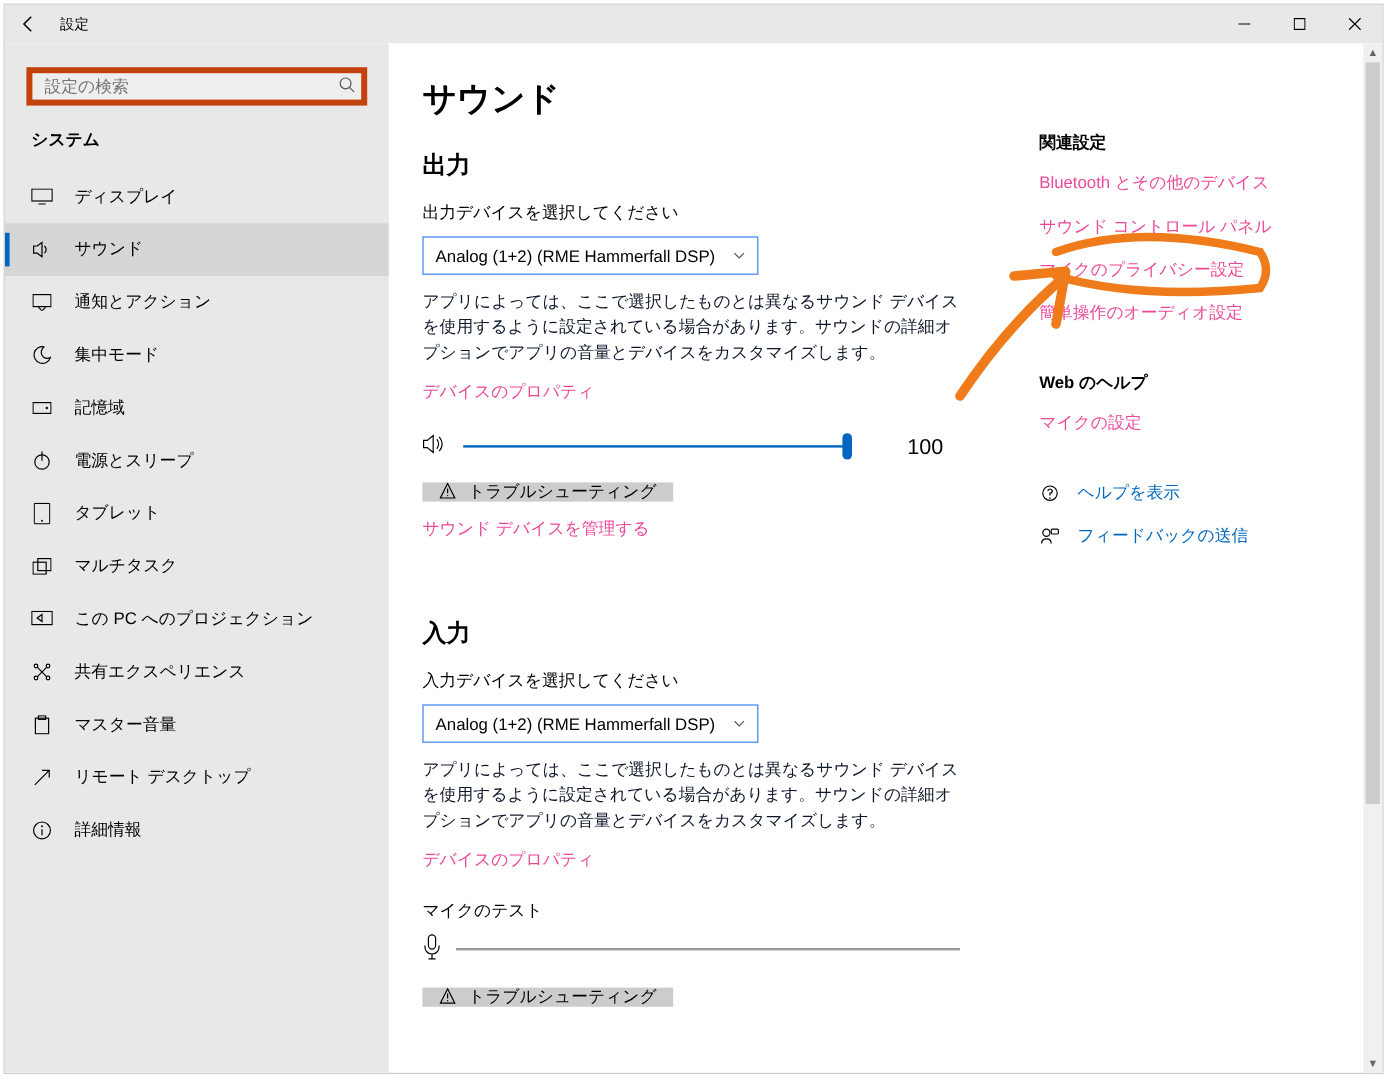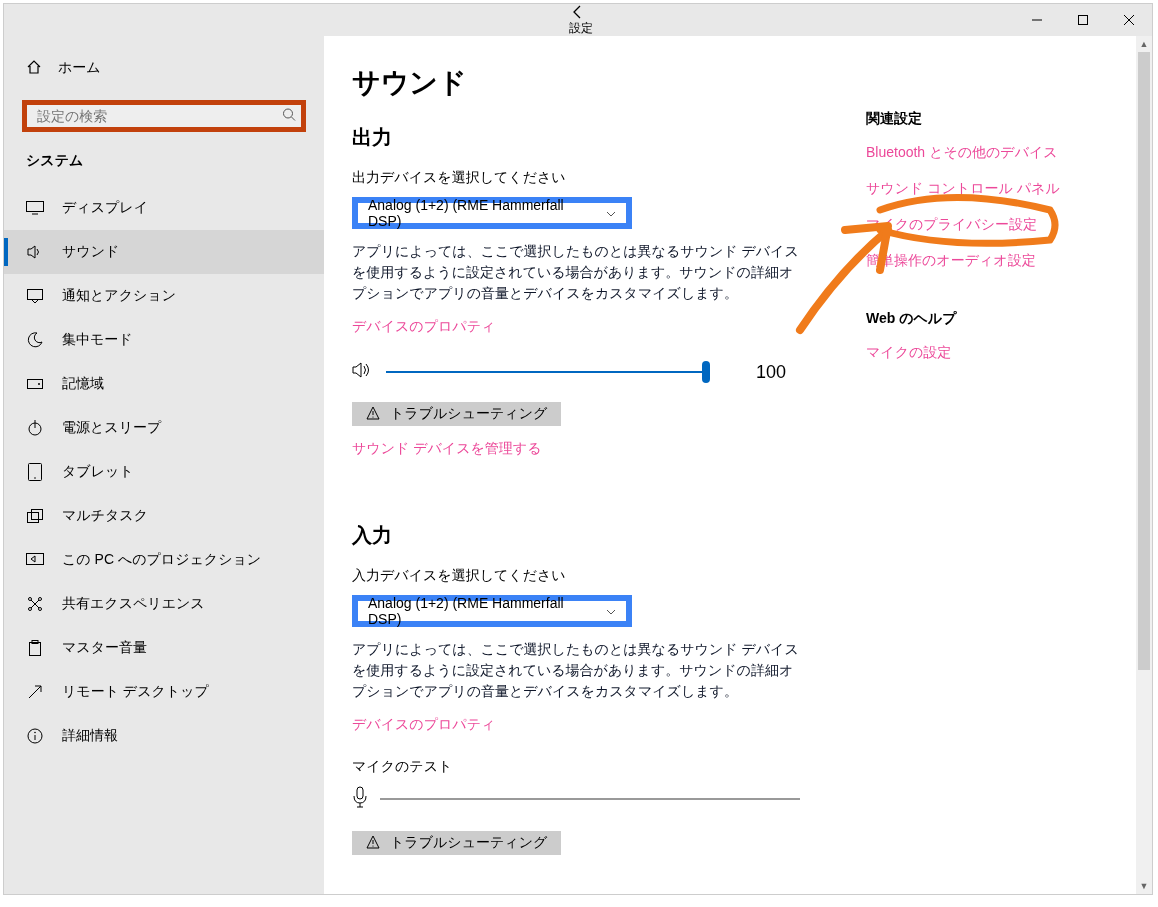--- a/index.html
+++ b/index.html
@@ -20,21 +20,20 @@
     flex-direction: column;
     border: 1px solid #cdcdcd;
     background: #fff;
   }
   .titlebar {
     height: 32px;
     display: flex;
     align-items: center;
     background: #e8e8e8;
     position: relative;
-    flex-direction: column;
   }
   .titlebar .back {
     width: 40px; height: 32px;
     display: flex; align-items: center; justify-content: center;
     font-size: 16px;
   }
   .titlebar .title {
     font-size: 12px;
     padding-left: 6px;
   }
@@ -141,21 +140,21 @@
     margin-top: 10px;
   }
   .label {
     font-size: 14px;
     margin-bottom: 10px;
   }
   .dropdown {
     position: relative;
     width: 280px;
     height: 32px;
-    border: 6px solid #3b82f6;
+    border: 1px solid #3b82f6;
     display: flex;
     align-items: center;
     padding: 0 30px 0 10px;
     background: #fff;
     margin-bottom: 12px;
     font-size: 14px;
   }
   .dropdown .chev {
     position: absolute;
     right: 10px;
@@ -205,21 +204,21 @@
   }
   .vol-value {
     font-size: 18px;
     margin-left: 36px;
   }
   .btn-gray {
     display: inline-flex;
     align-items: center;
     gap: 10px;
     height: 16px;
-    padding: 12px 14px;
+    padding: 0 14px;
     background: #ccc;
     border: none;
     font-size: 14px;
     margin-bottom: 14px;
   }
   .mic-row {
     display: flex;
     align-items: center;
     gap: 12px;
     margin-bottom: 20px;
@@ -308,28 +307,20 @@
           <svg width="10" height="10">
             <line x1="0" y1="0" x2="10" y2="10" stroke="#000"></line>
             <line x1="10" y1="0" x2="0" y2="10" stroke="#000"></line>
           </svg>
         </div>
     </div>
   </div>
 
   <div class="body">
     <div class="sidebar">
-      <div class="home-row">
-        <span class="icon">
-          <svg width="16" height="16" viewBox="0 0 16 16">
-              <path d="M2 8 L8 2 L14 8 M4 7 V14 H12 V7" stroke="#000" fill="none" stroke-width="1.2"></path>
-            </svg>
-        </span>
-        <span>ホーム</span>
-      </div>
       <div class="search-wrap">
         <div class="search-box">
           <input class="search" placeholder="設定の検索" style="">
           <span class="search-icon">
             <svg width="14" height="14" viewBox="0 0 14 14">
                 <circle cx="6" cy="6" r="4.5" stroke="#555" fill="none"></circle>
                 <line x1="9.5" y1="9.5" x2="13" y2="13" stroke="#555"></line>
               </svg>
           </span>
         </div>
@@ -546,20 +537,42 @@
               <a class="link">マイクのプライバシー設定</a>
               <a class="link">簡単操作のオーディオ設定</a>
             </div>
         </div>
         <div class="aside-section">
           <h3>Web のヘルプ</h3>
           <div id="webhelp-links">
               <a class="link">マイクの設定</a>
             </div>
         </div>
+        <div>
+          <div class="aside-row">
+            <span class="ic">
+              <svg width="16" height="16" viewBox="0 0 16 16">
+                  <circle cx="8" cy="8" r="6" stroke="#000" fill="none"></circle>
+                  <path d="M6 6 Q8 3 10 6 Q10 8 8 8 V10" stroke="#000" fill="none"></path>
+                  <circle cx="8" cy="12" r="0.7" fill="#000"></circle>
+                </svg>
+            </span>
+            <span>ヘルプを表示</span>
+          </div>
+          <div class="aside-row">
+            <span class="ic">
+              <svg width="16" height="16" viewBox="0 0 16 16">
+                  <circle cx="5" cy="5" r="3" stroke="#000" fill="none"></circle>
+                  <path d="M1 14 Q1 10 5 10 Q9 10 9 14" stroke="#000" fill="none"></path>
+                  <rect x="9" y="2" width="6" height="4" rx="1" stroke="#000" fill="none"></rect>
+                </svg>
+            </span>
+            <span>フィードバックの送信</span>
+          </div>
+        </div>
       </div>
 
       <div class="scrollbar">
         <div class="scroll-arrow top">▲</div>
         <div class="scroll-thumb"></div>
         <div class="scroll-arrow bot">▼</div>
       </div>
     </div>
   </div>
 </div>

